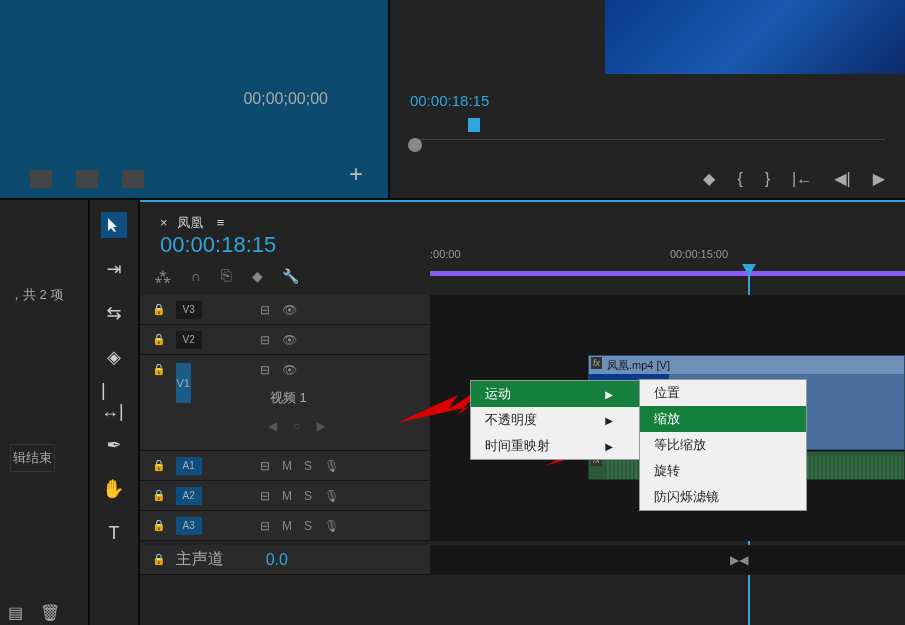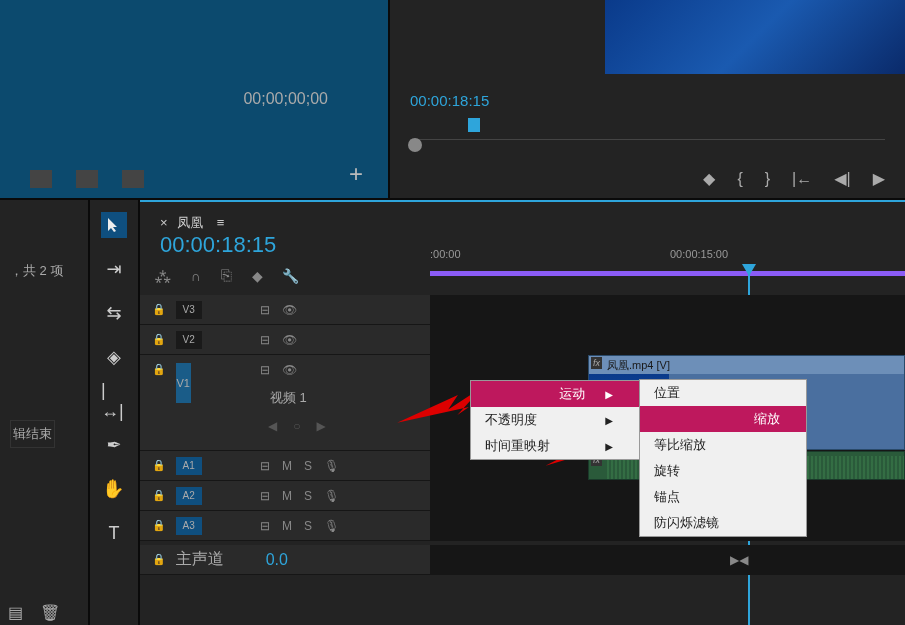--- a/index.html
+++ b/index.html
@@ -16,21 +16,21 @@
     .fit-dd { position: absolute; left: 150px; top: 88px; width: 120px; height: 24px; border: 1px solid #333; display: flex; align-items: center; padding: 0 8px; justify-content: space-between; }
     .fit-dd .chev { font-size: 10px; }
     .prog-ruler { position: absolute; top: 120px; left: 20px; right: 20px; height: 20px; border-bottom: 1px solid #444; }
     .prog-ruler .ph { position: absolute; top: -2px; left: 58px; width: 12px; height: 14px; background: #2ea5db; }
     .prog-ruler .scrub { position: absolute; top: 18px; left: -2px; width: 14px; height: 14px; background: #888; border-radius: 50%; }
     .prog-buttons { position: absolute; bottom: 10px; right: 20px; display: flex; gap: 22px; align-items: center; }
     .prog-buttons span { color: #aaa; font-size: 16px; }
 
     .mid-area { height: 425px; display: flex; }
     .project-panel { width: 90px; border-right: 2px solid #0a0a0a; padding: 10px; position: relative; background: #232323;}
-    .proj-text { font-size: 13px; color: #aaa; margin-bottom: 140px; margin-top: 52px; }
+    .proj-text { font-size: 13px; color: #aaa; margin-bottom: 140px; margin-top: 76px; }
     .proj-end { font-size: 13px; padding: 4px 2px; border: 1px solid #333; display: inline-block; }
     .proj-bottom { position: absolute; bottom: 8px; left: 8px; display: flex; gap: 18px; }
     .proj-bottom span { width: 14px; height: 14px; }
 
     .tools-panel { width: 50px; border-right: 2px solid #0a0a0a; padding: 12px 0; display: flex; flex-direction: column; align-items: center; gap: 18px; background: #232323;}
     .tool-btn { width: 26px; height: 26px; display: flex; align-items: center; justify-content: center; color: #ccc; font-size: 18px; }
     .tool-btn.sel { background: #0f4f7f; }
 
     .timeline-panel { flex: 1; background: #232323; position: relative; border-top: 2px solid #2ea5db; }
     .tl-tab { position: absolute; top: 12px; left: 20px; font-size: 13px; color: #ccc; }
@@ -63,21 +63,21 @@
     .clip-v .head::before { content: 'fx'; position: absolute; left: 2px; top: 1px; background: #333; color: #aaa; font-size: 9px; padding: 1px 2px; font-style: italic;}
     .clip-v .thumb { position: absolute; top: 18px; left: 0; width: 80px; bottom: 0; background: linear-gradient(#0a3a8a,#1a5ab0); }
     .clip-a { position: absolute; top: 0; bottom: 0; background: #2a5a3a; border: 1px solid #1a3a2a; left: 158px; right: 0; }
     .clip-a::before { content: 'fx'; position: absolute; left: 2px; top: 2px; background: #333; color: #aaa; font-size: 9px; padding: 1px 2px; font-style: italic;}
     .clip-a .wave { position: absolute; inset: 4px 0 0 18px; background: repeating-linear-gradient(90deg,#3a7a4a 0 2px,#2a5a3a 2px 4px); opacity: 0.6;}
     .mix-val { color: #2ea5db; margin-left: 32px; }
     .mix-kf { position: absolute; left: 300px; top: 8px; color: #888; font-size: 12px;}
 
     .ctx-menu { position: absolute; background: #f0f0f0; border: 1px solid #999; font-size: 13px; color: #222; z-index: 100; }
     .ctx-item { padding: 4px 26px 4px 14px; display: flex; justify-content: space-between; align-items: center; white-space: nowrap; }
-    .ctx-item.hov { background: #be185d; color: #fff; justify-content: flex-end; }
+    .ctx-item.hov { background: #15803d; color: #fff; }
     .ctx-item .arr { font-size: 10px; margin-left: 20px;}
     .menu1 { top: 380px; left: 470px; width: 170px; }
     .menu2 { top: 379px; left: 639px; width: 168px; }
 
     .arrow-red { position: absolute; z-index: 90; }
     .arrow1 { top: 380px; left: 400px; transform: rotate(10deg);}
     .arrow2 { top: 405px; left: 550px; transform: rotate(10deg);}
   </style>
 </head>
 <body>
@@ -283,23 +283,20 @@
   <div class="ctx-item hov">
       <span>缩放</span>
     </div>
   <div class="ctx-item">
       <span>等比缩放</span>
     </div>
   <div class="ctx-item">
       <span>旋转</span>
     </div>
   <div class="ctx-item">
-      <span>锚点</span>
-    </div>
-  <div class="ctx-item">
       <span>防闪烁滤镜</span>
     </div>
 </div>
 
 <svg class="arrow-red arrow1" width="80" height="60">
     <path d="M0 50 L55 12 L48 28 L78 0 L58 32 L68 22 Z" fill="#d00"></path>
   </svg>
 <svg class="arrow-red arrow2" width="100" height="80">
     <path d="M0 70 L70 16 L60 36 L98 0 L72 42 L84 28 Z" fill="#d00"></path>
   </svg>

